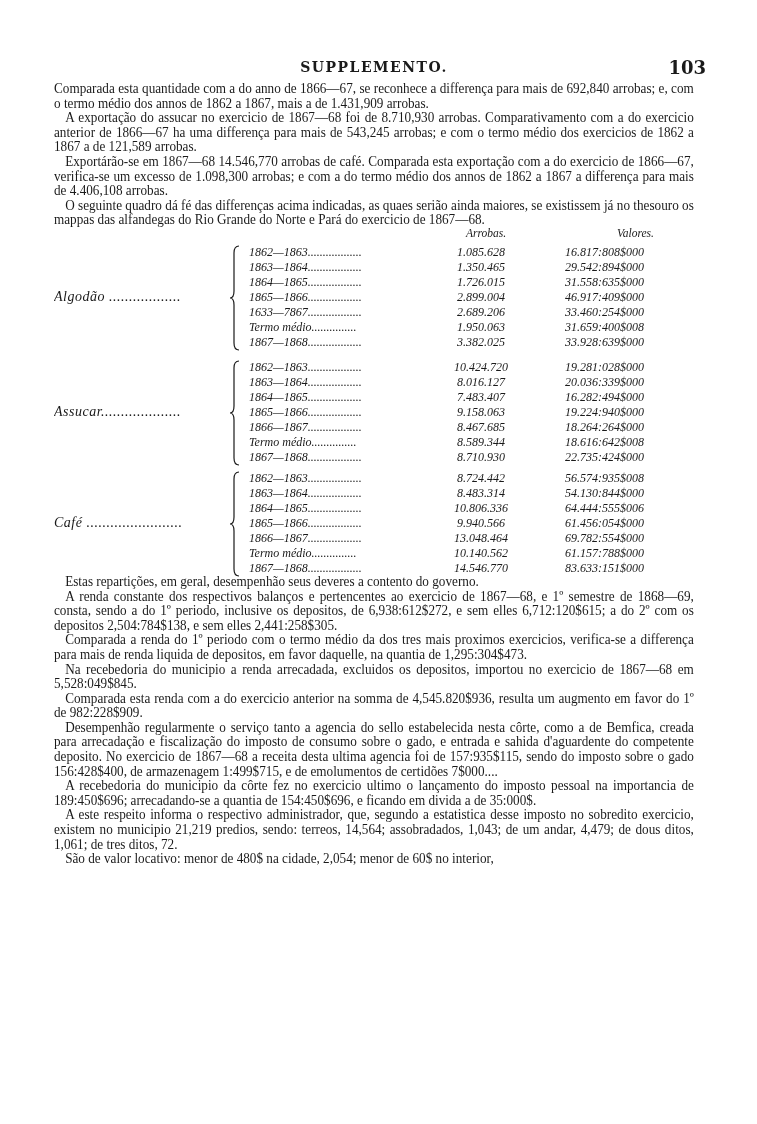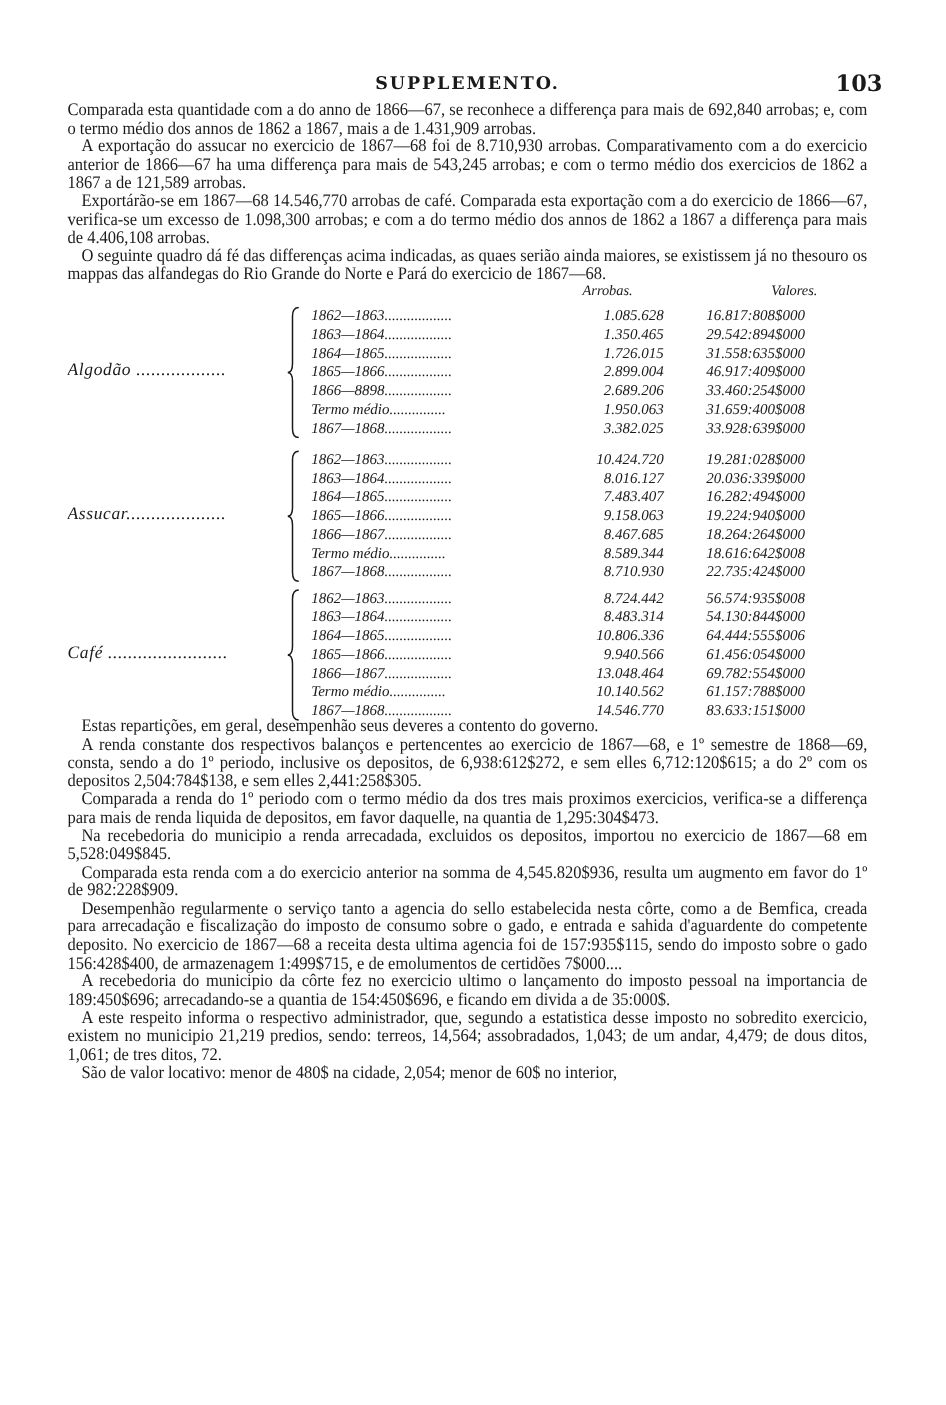--- a/index.html
+++ b/index.html
@@ -32,21 +32,21 @@
   .group { position: absolute; left: 0; width: 640px; height: 108px; }
   .group-label {
     position: absolute; left: 0; top: 44px; font-size: 14px; letter-spacing: 0.5px;
     white-space: nowrap; width: 175px; overflow: hidden;
   }
   .brace {
     position: absolute; left: 176px; top: 0; width: 10px; height: 106px;
   }
   .row { position: absolute; left: 1px; width: 640px; height: 15px; line-height: 15px; font-size: 12px; }
   .row .period { position: absolute; left: 194px; width: 190px; white-space: nowrap; overflow: hidden; }
-  .row .arrobas { position: absolute; left: 376px; width: 100px; text-align: right; }
+  .row .arrobas { position: absolute; left: 376px; width: 100px; text-align: center; }
   .row .valores { position: absolute; left: 510px; width: 120px; text-align: left; }
   .section-title {
     text-align: center; font-family: "DejaVu Serif", serif; font-weight: bold;
     font-size: 13.5px; margin: 6px 0 10px 0; letter-spacing: 0.5px;
   }
 </style>
 </head>
 <body>
 
 <div class="page">
@@ -88,21 +88,21 @@
             <span class="period">1864—1865..................</span>
             <span class="arrobas">1.726.015</span>
             <span class="valores">31.558:635$000</span>
           </div>
           <div class="row" style="top: 45px;">
             <span class="period">1865—1866..................</span>
             <span class="arrobas">2.899.004</span>
             <span class="valores">46.917:409$000</span>
           </div>
           <div class="row" style="top: 60px;">
-            <span class="period">1866—8898..................</span>
+            <span class="period">1633—7867..................</span>
             <span class="arrobas">2.689.206</span>
             <span class="valores">33.460:254$000</span>
           </div>
           <div class="row" style="top: 75px;">
             <span class="period">Termo médio...............</span>
             <span class="arrobas">1.950.063</span>
             <span class="valores">31.659:400$008</span>
           </div>
           <div class="row" style="top: 90px;">
             <span class="period">1867—1868..................</span>

